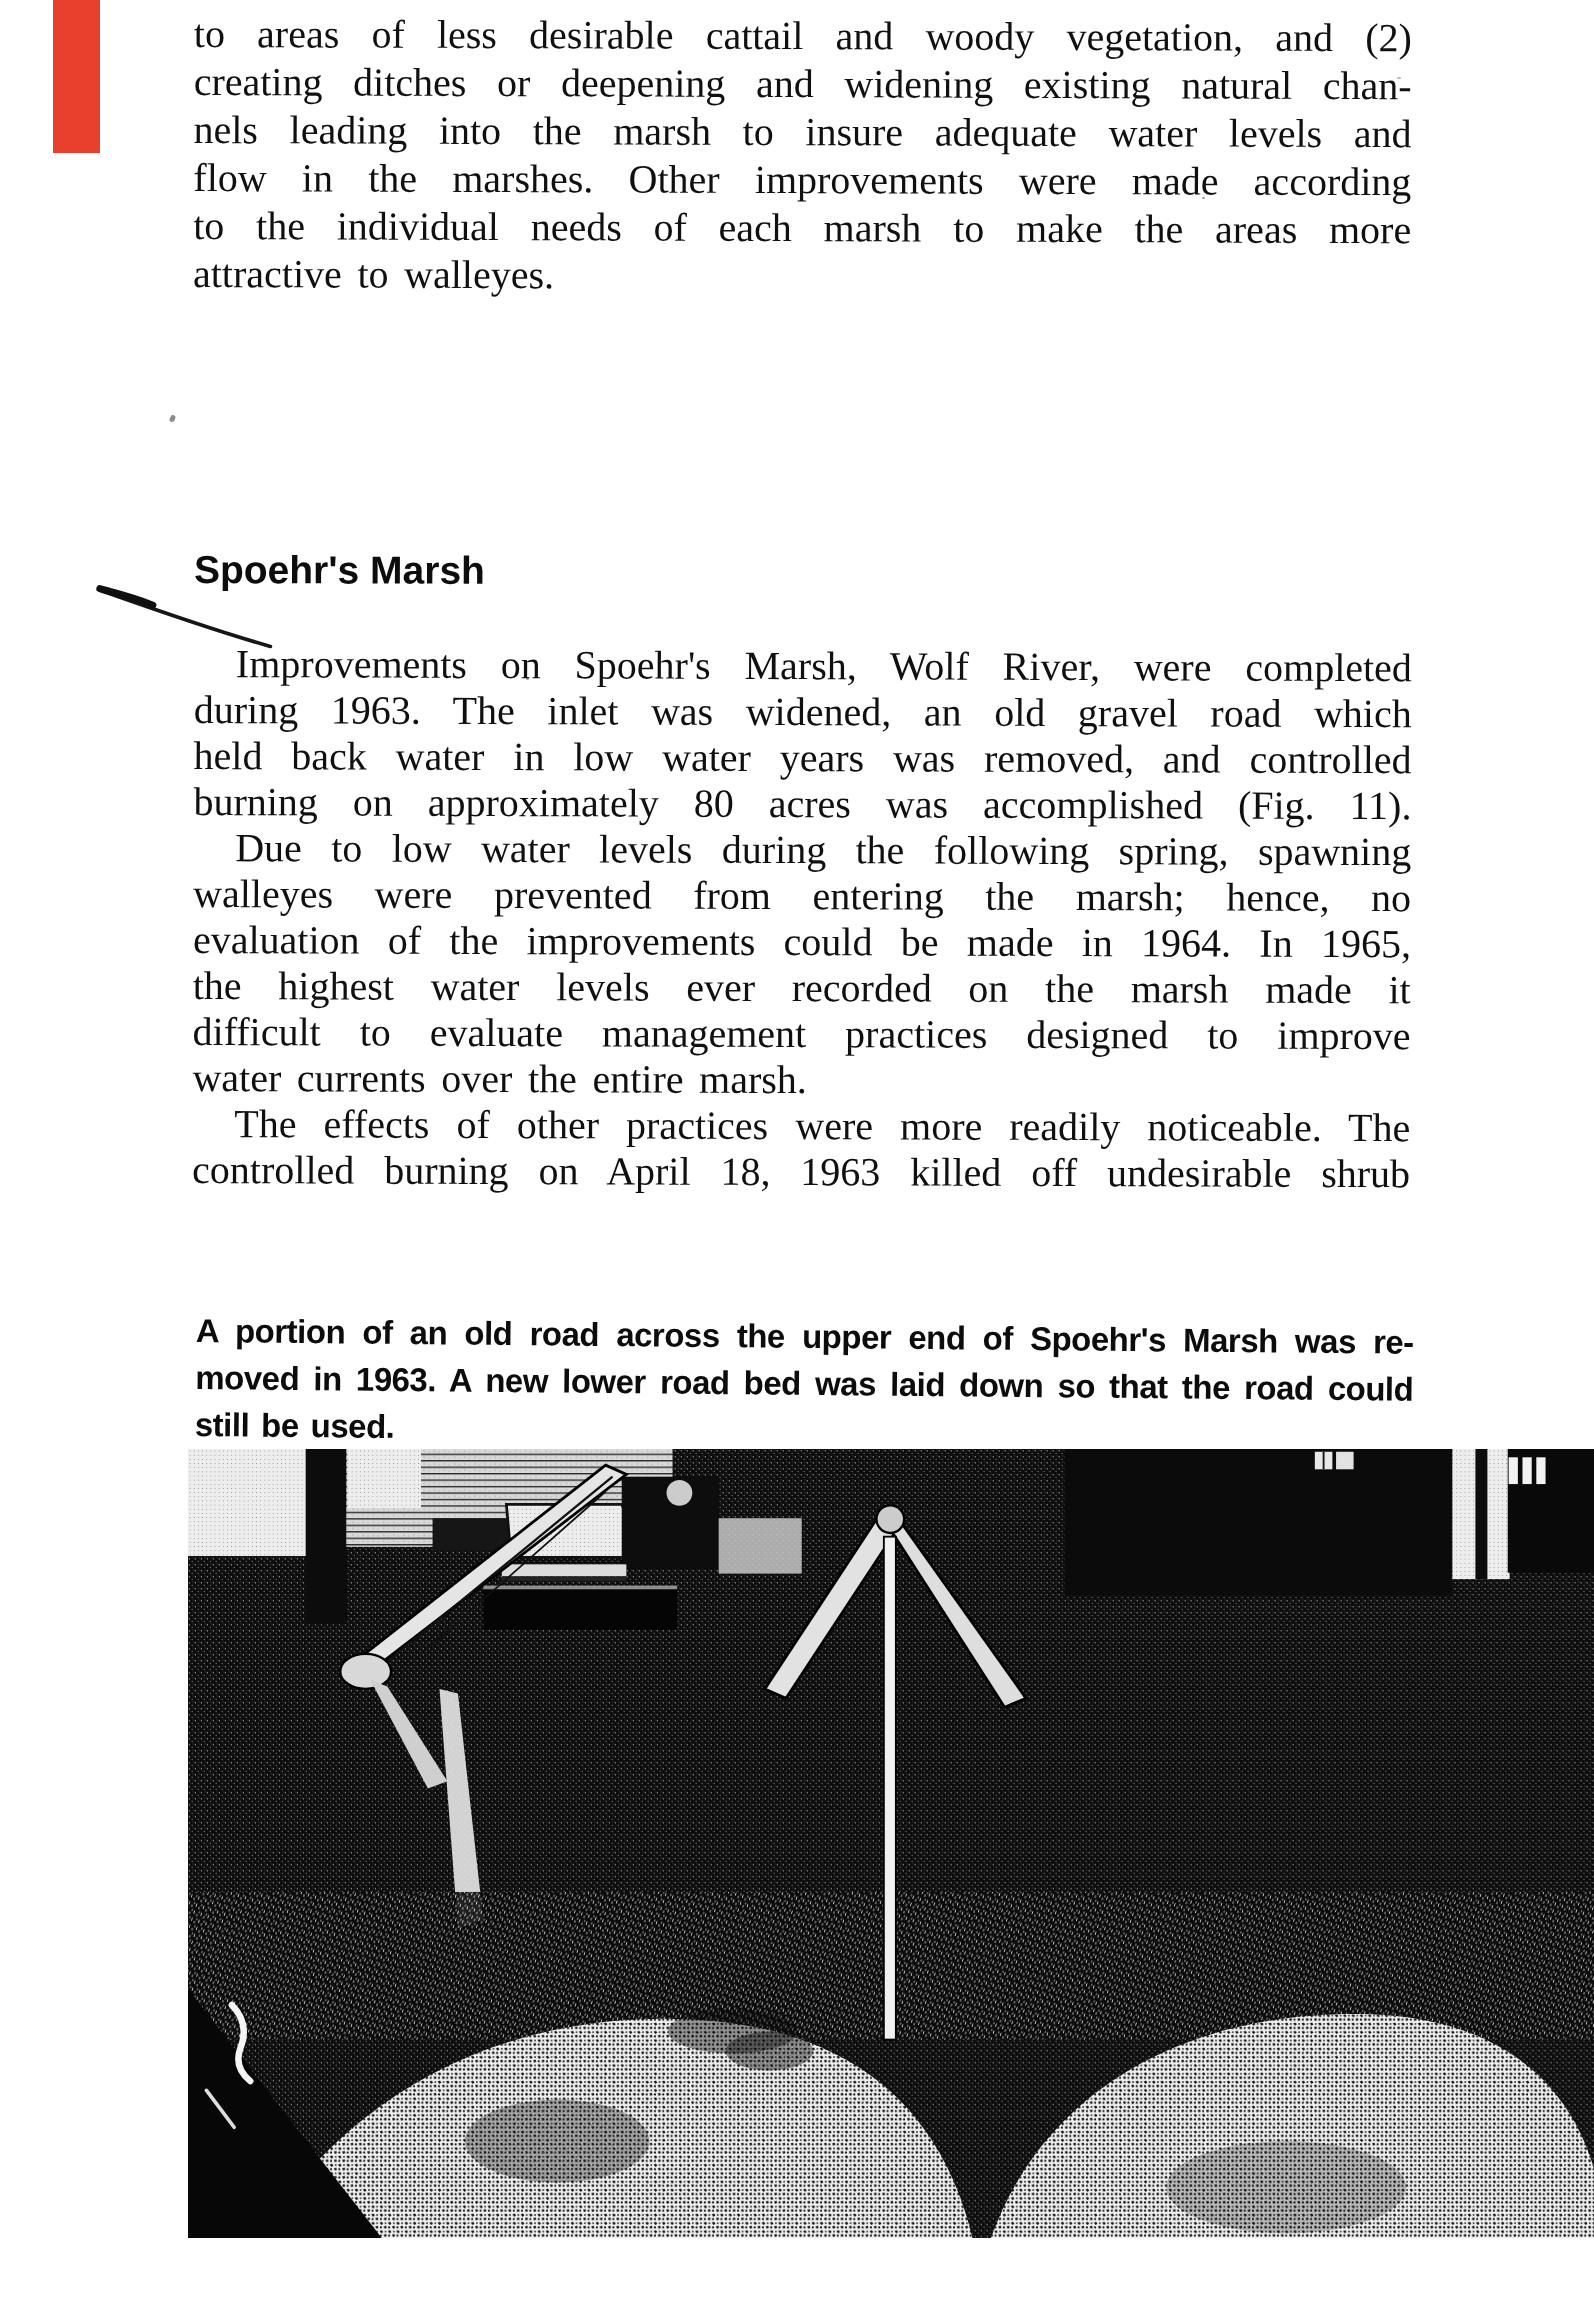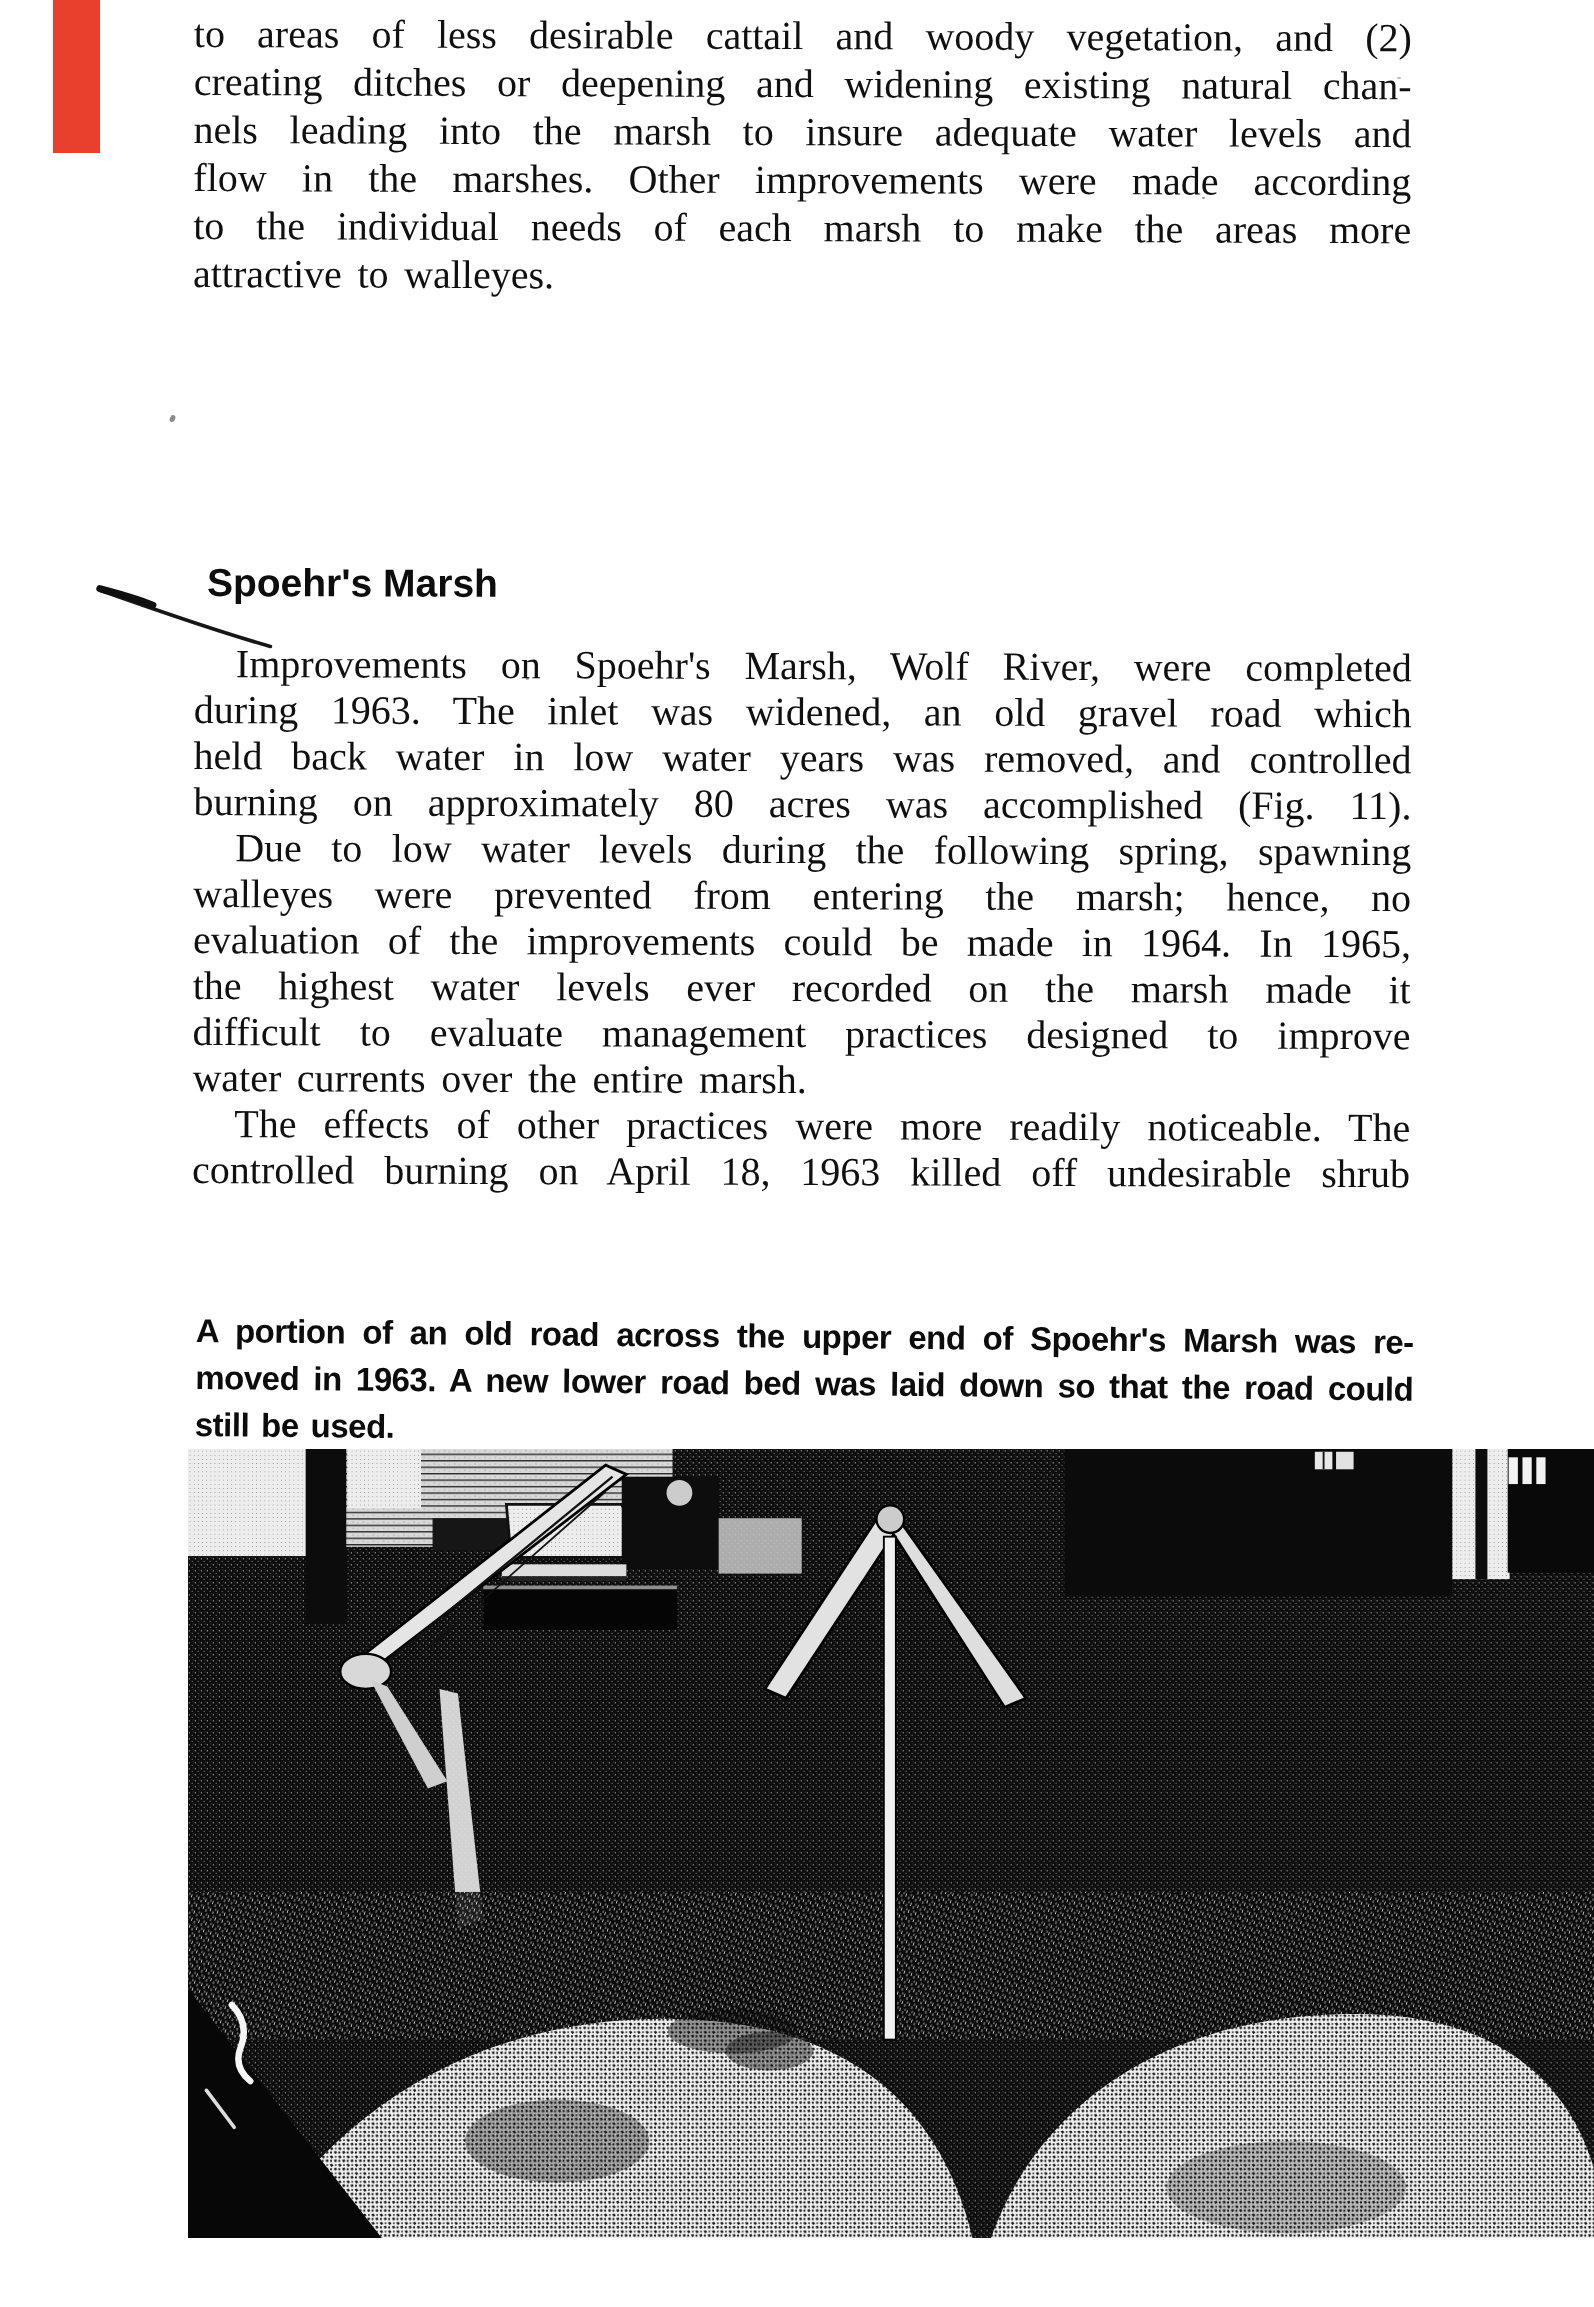--- a/index.html
+++ b/index.html
@@ -17,21 +17,21 @@
     font-size:40px;line-height:46px;height:46px;overflow:hidden;
     text-align:justify;word-spacing:0.14em;white-space:normal;
   }
   .para.lh103 .line{line-height:48px;height:48px;}
   .para .line::after{content:"";display:inline-block;width:100%;}
   .para .line.noju{text-align:left;}
   .para .line.noju::after{content:none;}
   .para .line.indent{text-indent:42px;}
   
   .section-heading{
-    position:absolute;left:194px;top:547px;margin:13px;
+    position:absolute;left:194px;top:547px;margin:0;
     font-family:"Liberation Sans", sans-serif;font-weight:700;
     font-size:39px;line-height:46px;letter-spacing:0;color:#0d0d0d;
     transform:rotate(0.15deg);transform-origin:0 0;
   }
   
   .caption-col{
     position:absolute;left:196px;top:1307px;width:1218px;
     transform:rotate(0.55deg);transform-origin:0 0;
     font-family:"Liberation Sans", sans-serif;font-weight:700;color:#0c0c0c;
   }

